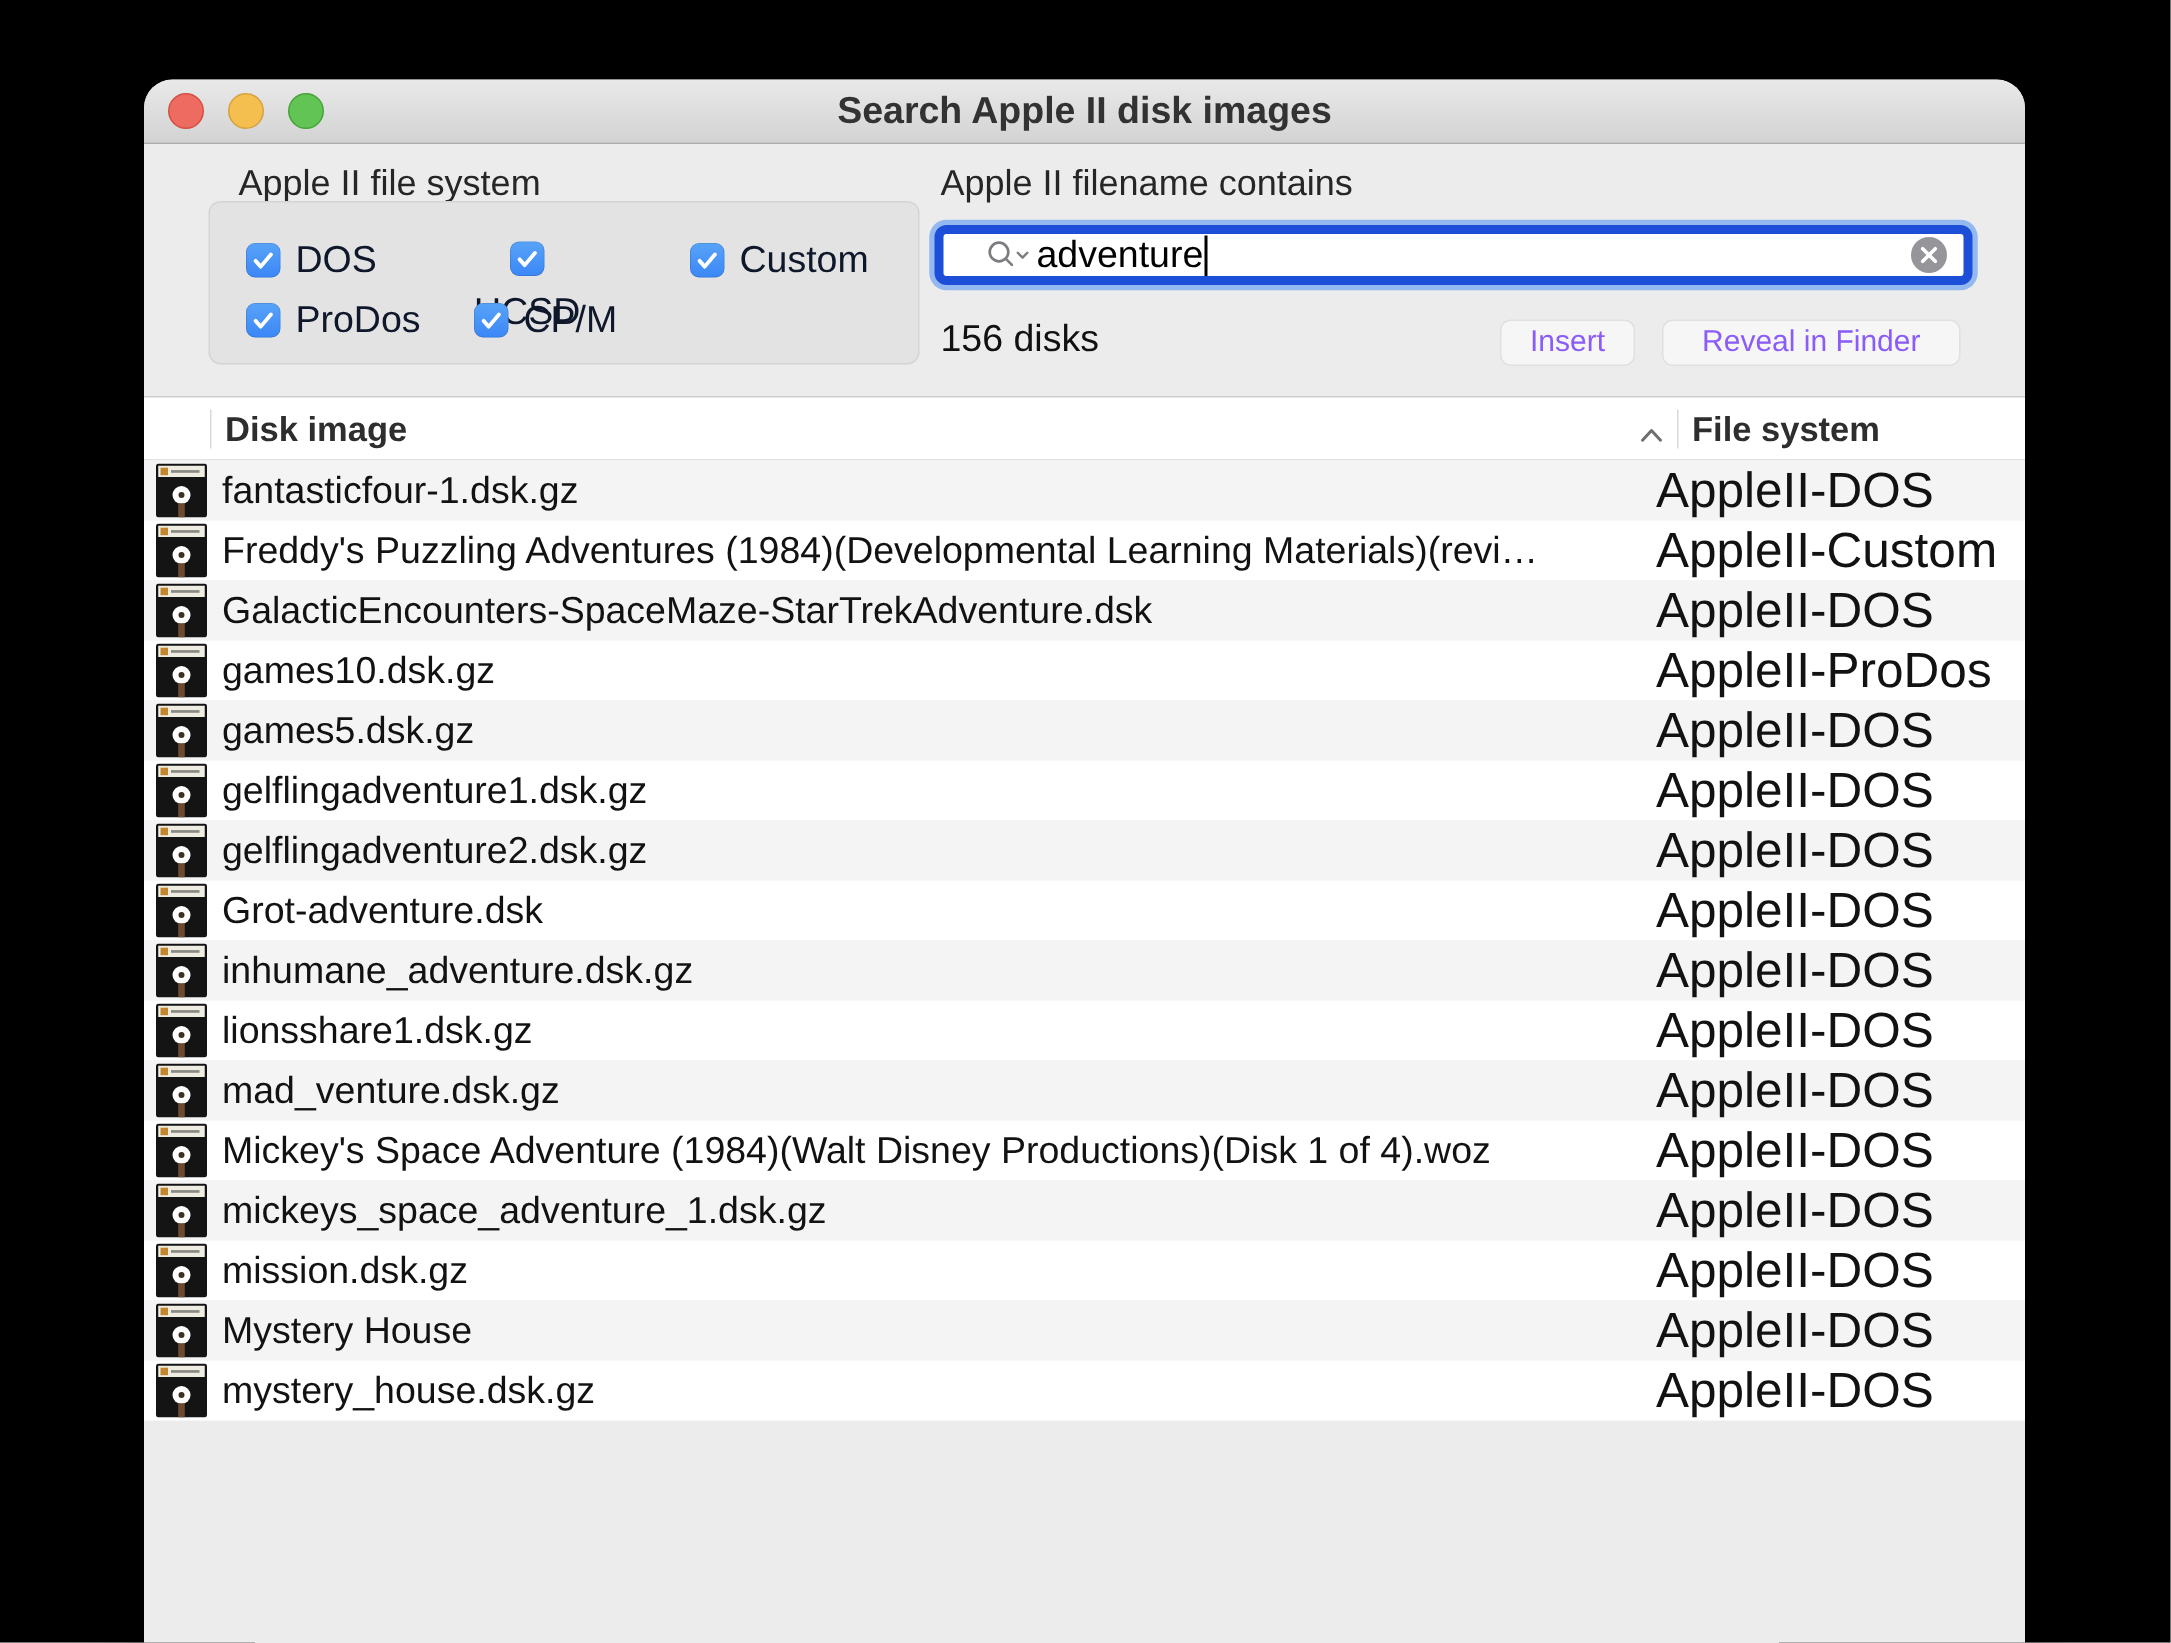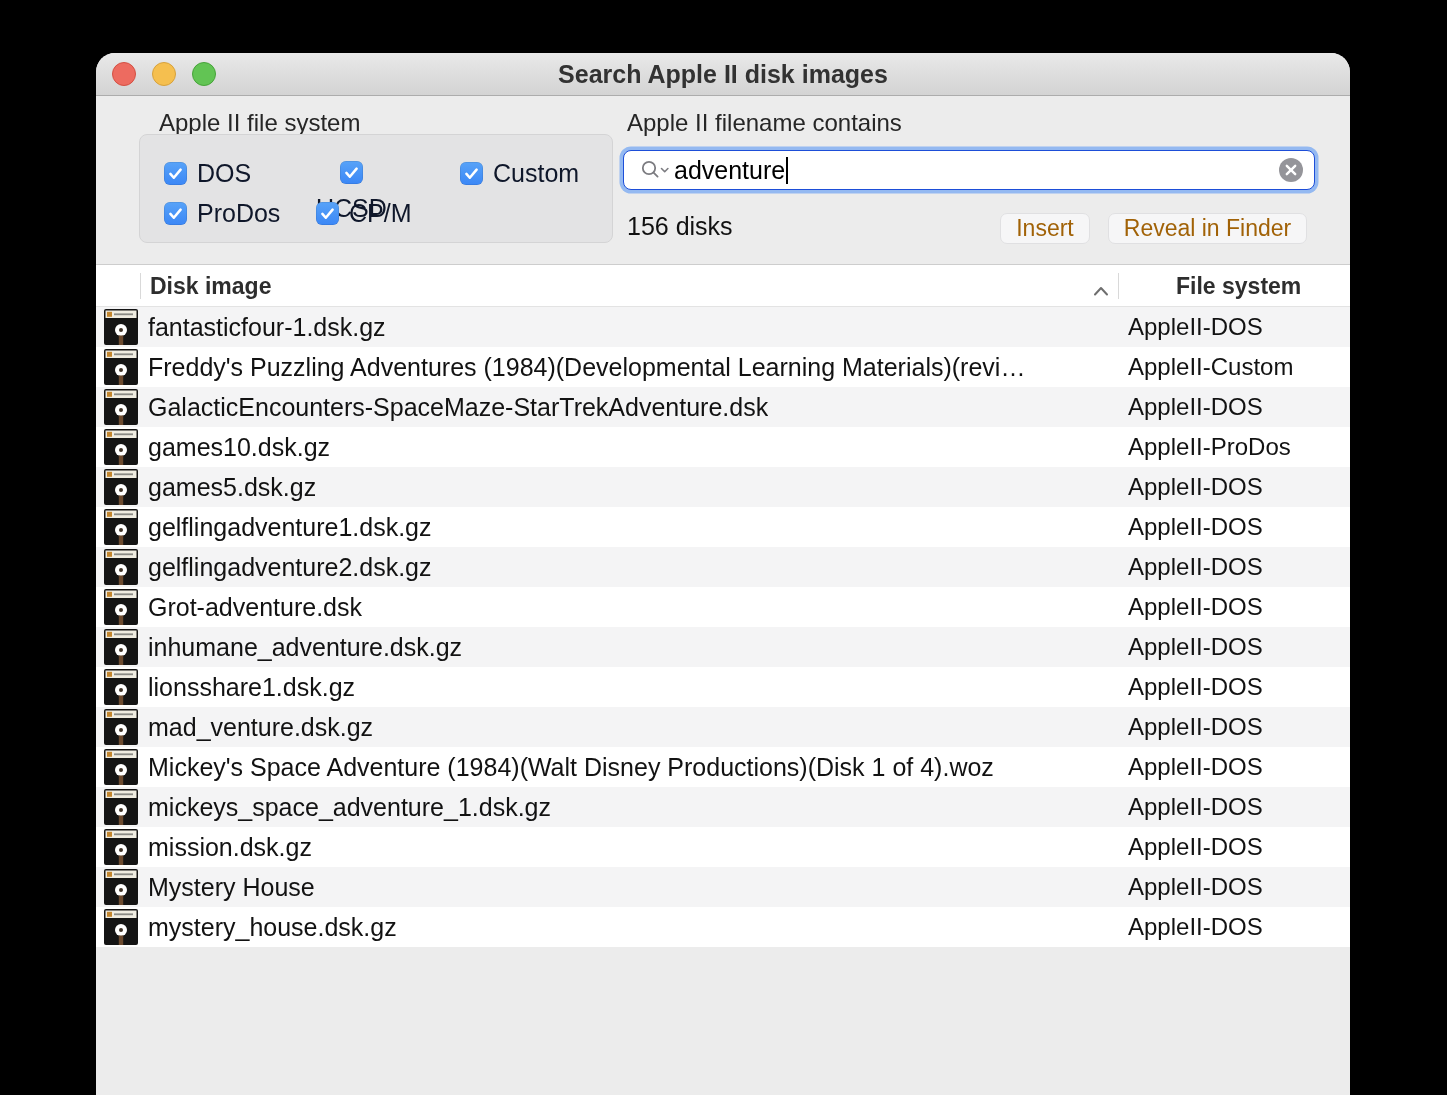--- a/index.html
+++ b/index.html
@@ -46,56 +46,56 @@
   .cb .box{
     width:23px;height:23px;border-radius:6px;flex:0 0 auto;
     background:linear-gradient(#58a3f8, var(--accent));
     box-shadow:inset 0 0 0 .5px rgba(0,0,0,.15);
     display:flex;align-items:center;justify-content:center;
   }
   .cb .cb-label{font-size:25px;color:#0f172a;}
   
   .search-field{
     position:absolute;left:527px;top:54px;width:692px;height:40px;box-sizing:border-box;
-    background:#fff;border:1px solid #1d4ed8;border-radius:8px;
+    background:#fff;border:6px solid #1d4ed8;border-radius:8px;
     box-shadow:0 0 0 3.5px var(--focus-ring);
-    display:flex;align-items:center;padding:0 10px 0 16px;
+    display:flex;align-items:center;padding:0 10px 0 28px;
   }
   .search-value{font-size:25px;color:#000;margin-left:2px;white-space:nowrap;}
   .caret{display:inline-block;width:2px;height:27px;background:#000;margin-left:1px;}
   .clear-btn{margin-left:auto;display:flex;align-items:center;}
   .status-text{position:absolute;left:531px;top:116px;font-size:25px;color:#111;}
   .btn{
     position:absolute;top:117px;height:31px;box-sizing:border-box;
     background:#f6f6f7;border:1px solid #e0e0e2;border-radius:7px;
-    color:#a16207;font-size:23px;text-align:center;line-height:29px;
+    color:#8b5cf6;font-size:20px;text-align:center;line-height:29px;
   }
   .btn-insert{left:904px;width:90px;}
   .btn-reveal{left:1012px;width:199px;}
   
   .thead{
     position:relative;height:43px;background:#fff;box-sizing:border-box;
     border-top:1px solid #cdcdcd;border-bottom:1px solid #e3e3e3;
   }
   .th-label{position:absolute;top:0;height:42px;line-height:42px;font-size:23px;font-weight:600;color:#2e2e2e;}
   .th-disk{left:54px;}
-  .th-fs{left:1032px;margin-left:48px;}
+  .th-fs{left:1032px;}
   .col-sep{position:absolute;top:8px;width:1px;height:26px;background:#d9d9d9;}
   .sep-icon{left:44px;}
   .sep-fs{left:1022px;}
   .sort-ind{position:absolute;left:997px;top:17px;}
   .tbody{position:relative;}
   .row{position:relative;height:40px;background:#fff;}
   .row:nth-child(odd){background:var(--row-alt);}
   .disk-icon{position:absolute;left:8px;top:2px;width:34px;height:36px;}
   .cell-name{
     position:absolute;left:52px;top:0;height:40px;line-height:40px;font-size:25px;color:#121212;
     max-width:965px;white-space:nowrap;overflow:hidden;text-overflow:ellipsis;
   }
-  .cell-fs{position:absolute;left:1032px;top:0;height:40px;line-height:40px;font-size:24px;color:#121212;white-space:nowrap;}
+  .cell-fs{position:absolute;left:1008px;top:0;height:40px;line-height:40px;font-size:33px;color:#121212;white-space:nowrap;}
 </style>
 </head>
 <body style="--accent: #3b87f6; --focus-ring: rgba(77,144,246,0.55); --row-alt: #f4f4f5; --t-red: #ed6b60; --t-yellow: #f5bf4f; --t-green: #62c454;">
 
 <div class="window">
 
   <div class="titlebar">
     <div class="lights">
       <div class="light red"></div>
       <div class="light yellow"></div>

